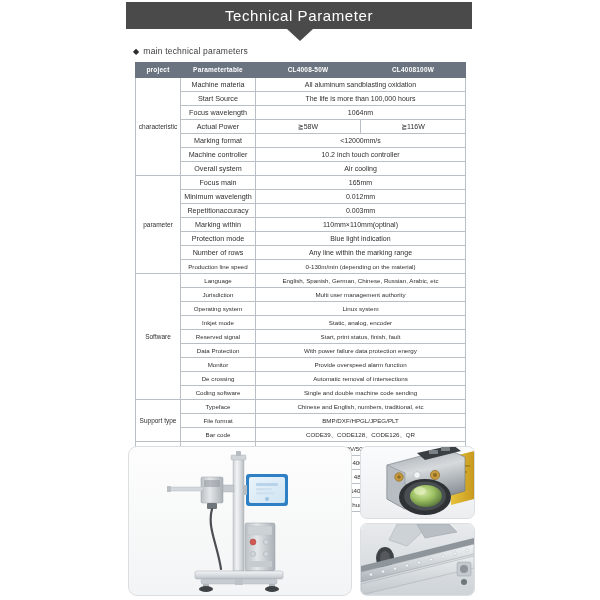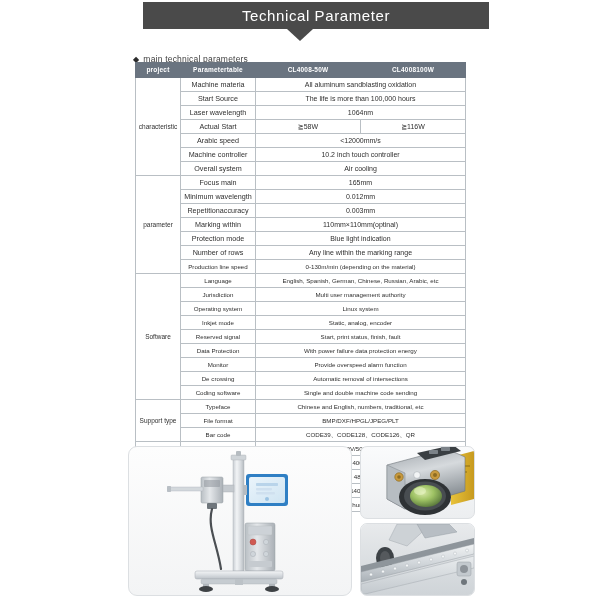--- a/index.html
+++ b/index.html
@@ -18,21 +18,21 @@
 
   
   .banner-wrap {
     position: absolute;
     left: 0; top: 0;
     width: 600px;
     height: 48px;
   }
   .banner {
     position: absolute;
-    left: 143px;
+    left: 126px;
     top: 2px;
     width: 346px;
     height: 27px;
     background: #4a4a4a;
     display: flex;
     align-items: center;
     justify-content: center;
   }
   .banner-title {
     color: #ffffff;
@@ -48,21 +48,21 @@
     height: 0;
     border-left: 13px solid transparent;
     border-right: 13px solid transparent;
     border-top: 12px solid #4a4a4a;
   }
 
   
   .subtitle {
     position: absolute;
     left: 133px;
-    top: 54px;
+    top: 46px;
     font-size: 8.5px;
     color: #3c3c3c;
     letter-spacing: 0.2px;
     white-space: nowrap;
   }
   .subtitle .diamond {
     display: inline-block;
     margin-right: 4px;
     font-size: 8px;
     color: #2c2c2c;
@@ -194,30 +194,30 @@
       <tr>
         <td class="group" rowspan="7">characteristic</td>
         <td class="label">Machine materia</td>
         <td class="value" colspan="2">All aluminum sandblasting oxidation</td>
       </tr>
       <tr>
         <td class="label">Start Source</td>
         <td class="value" colspan="2">The  life is more than 100,000 hours</td>
       </tr>
       <tr>
-        <td class="label">Laser wavelength</td>
+        <td class="label">Focus wavelength</td>
         <td class="value" colspan="2">1064nm</td>
       </tr>
       <tr>
-        <td class="label">Actual Start</td>
+        <td class="label">Actual Power</td>
         <td class="value">≧58W</td>
         <td class="value">≧116W</td>
       </tr>
       <tr>
-        <td class="label">Arabic speed</td>
+        <td class="label">Marking format</td>
         <td class="value" colspan="2">&lt;12000mm/s</td>
       </tr>
       <tr>
         <td class="label">Machine controller</td>
         <td class="value" colspan="2">10.2 inch touch controller</td>
       </tr>
       <tr>
         <td class="label">Overall system</td>
         <td class="value" colspan="2">Air cooling</td>
       </tr>

